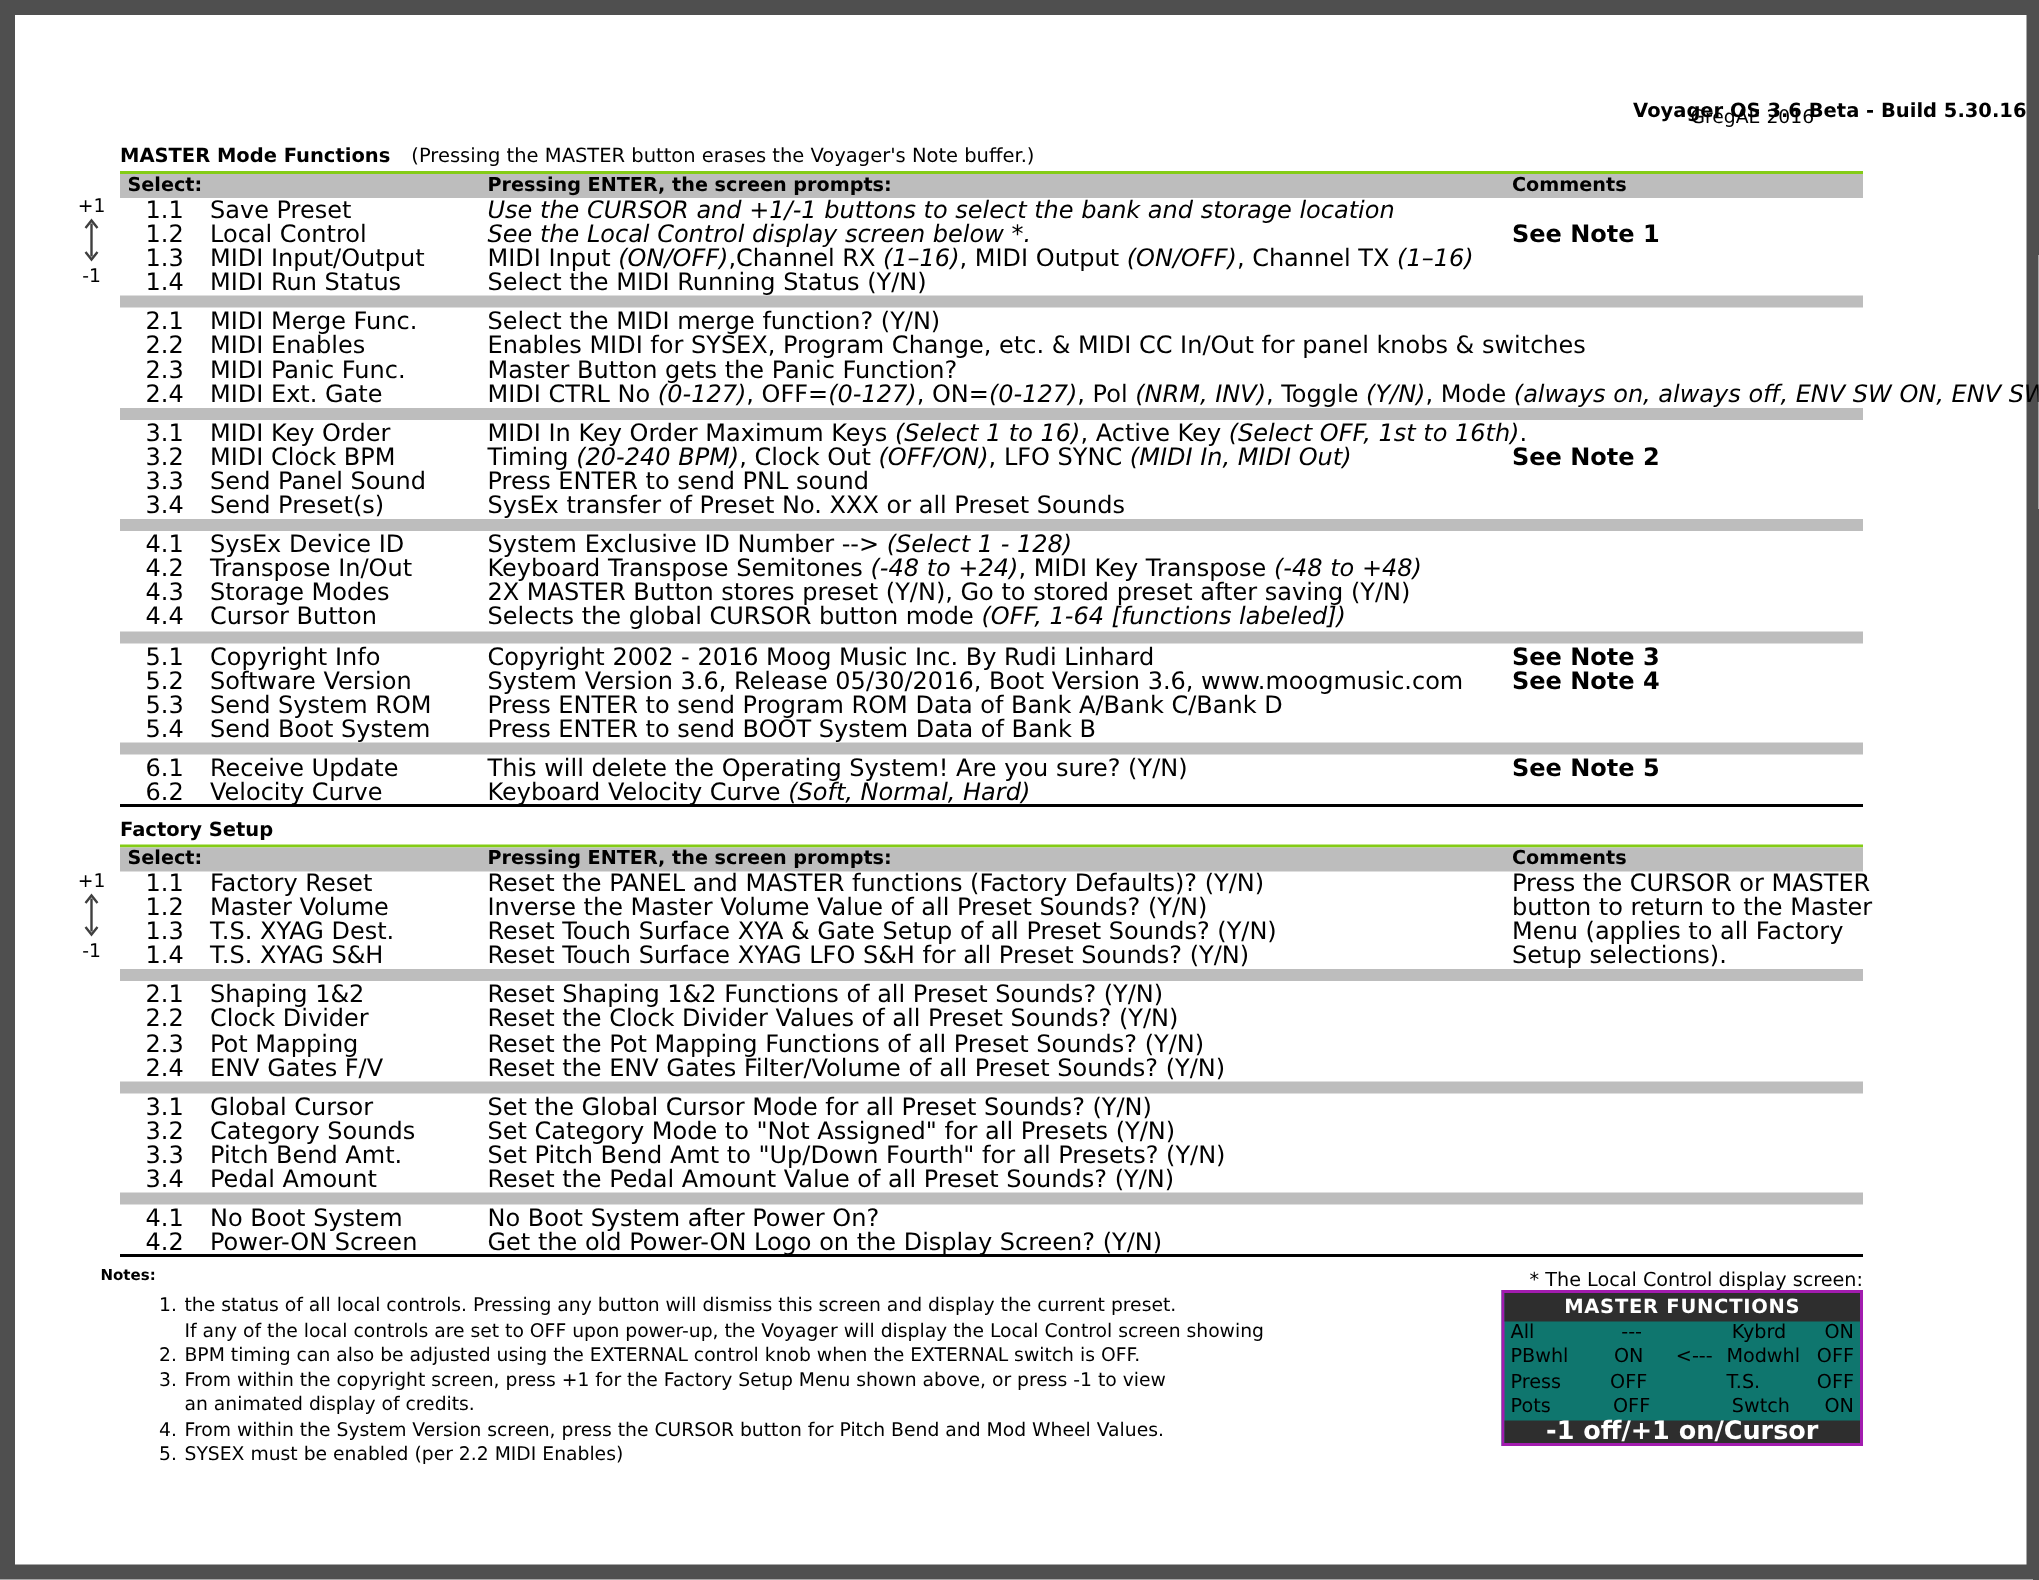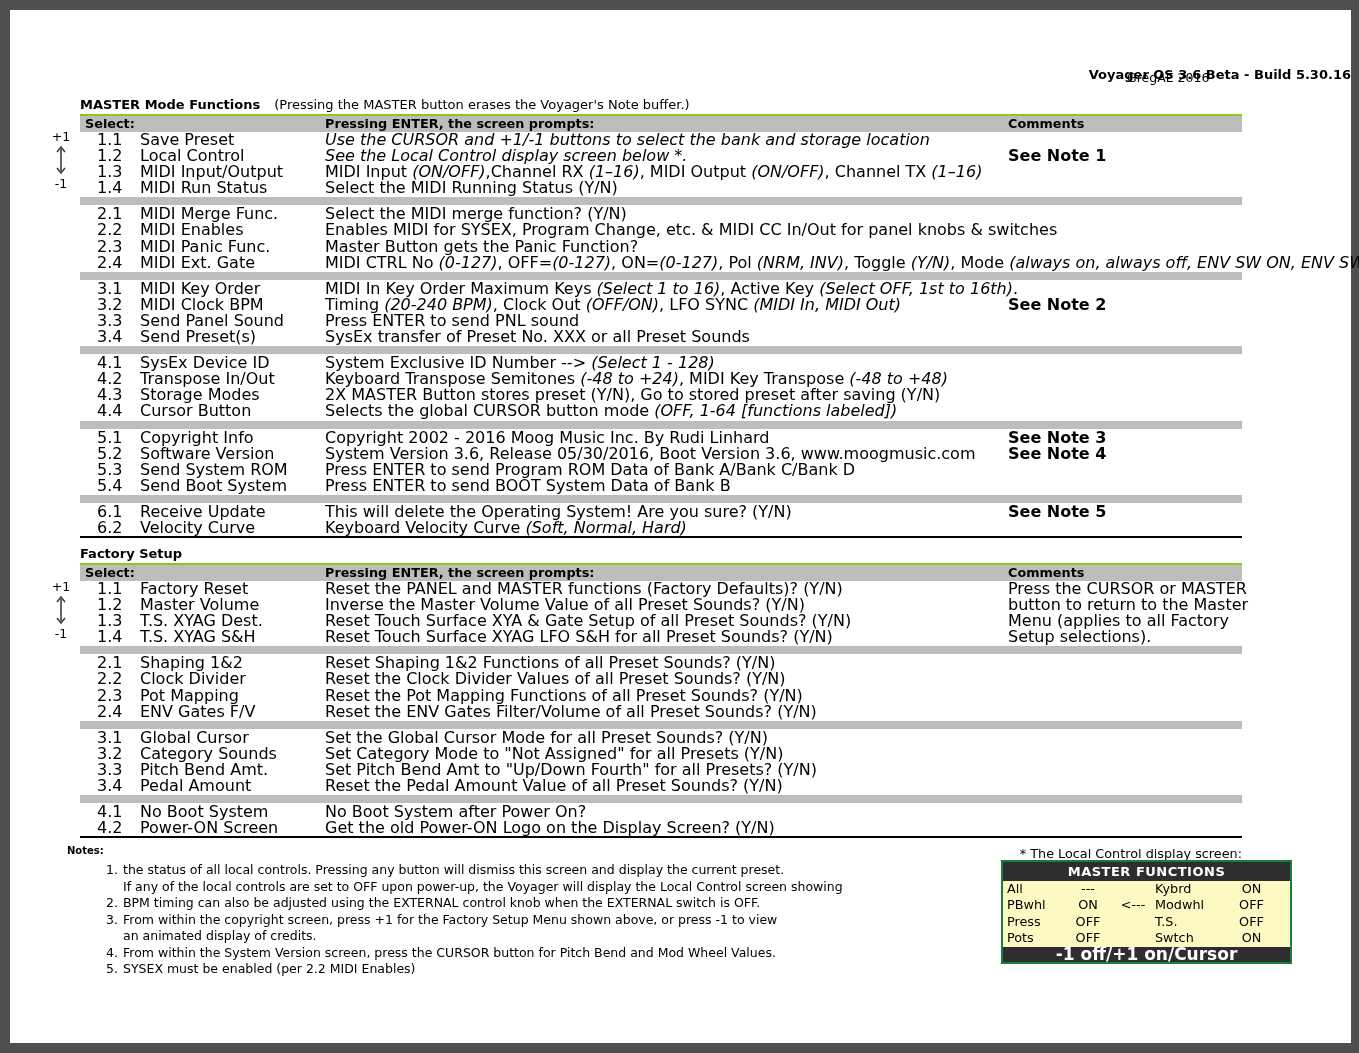--- a/index.html
+++ b/index.html
@@ -65,22 +65,22 @@
   .note-num { width:56px; text-align:right; padding-right:5px; box-sizing:border-box; line-height:16.5px; }
   .note-lines { line-height:16.5px; }
   .note-lines div { white-space:nowrap; }
 
   
   .lc-caption {
     position:absolute; left:941px; top:836px; width:291px;
     text-align:right; font-size:12.8px; white-space:nowrap;
   }
   .lc-box {
-    position:absolute; left:991px; top:850px; width:291px;
-    border:2px solid #15803d; box-sizing:border-box; background:#fef9c3;
+    position:absolute; left:991px; top:850px; width:241px;
+    border:2px solid #a21caf; box-sizing:border-box; background:#0f766e;
   }
   .lc-header {
     background:#2e2e2e; color:#fff; font-weight:bold; text-align:center;
     font-size:13px; height:19px; line-height:19px; letter-spacing:0.5px;
   }
   .lc-row { display:flex; height:16.4px; line-height:16.4px; font-size:12.8px; padding:0 4px; }
   .lc-c1 { width:58px; }
   .lc-c2 { width:46px; text-align:center; }
   .lc-c3 { width:44px; text-align:center; }
   .lc-c4 { width:62px; }

